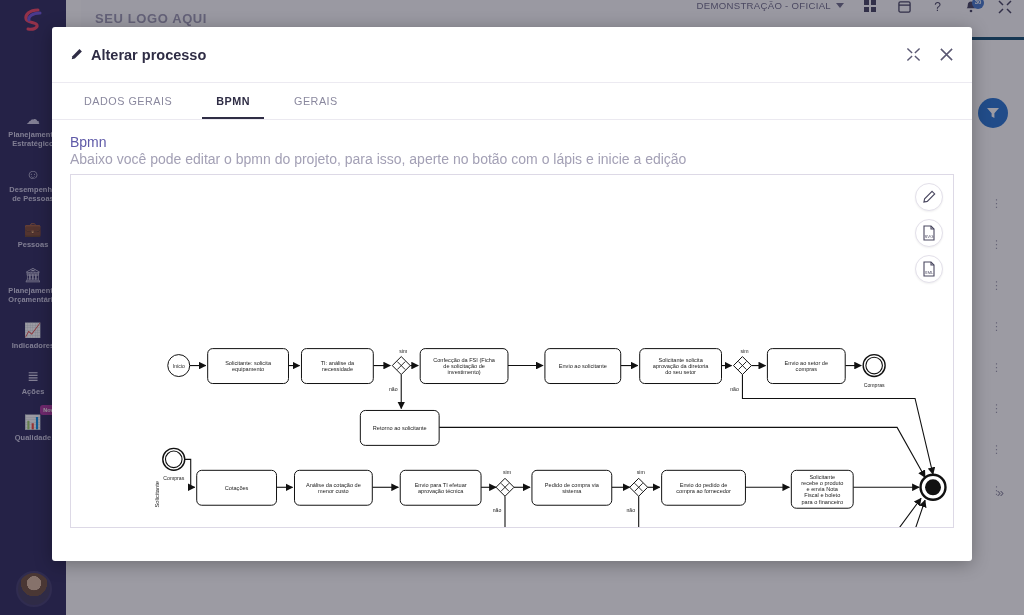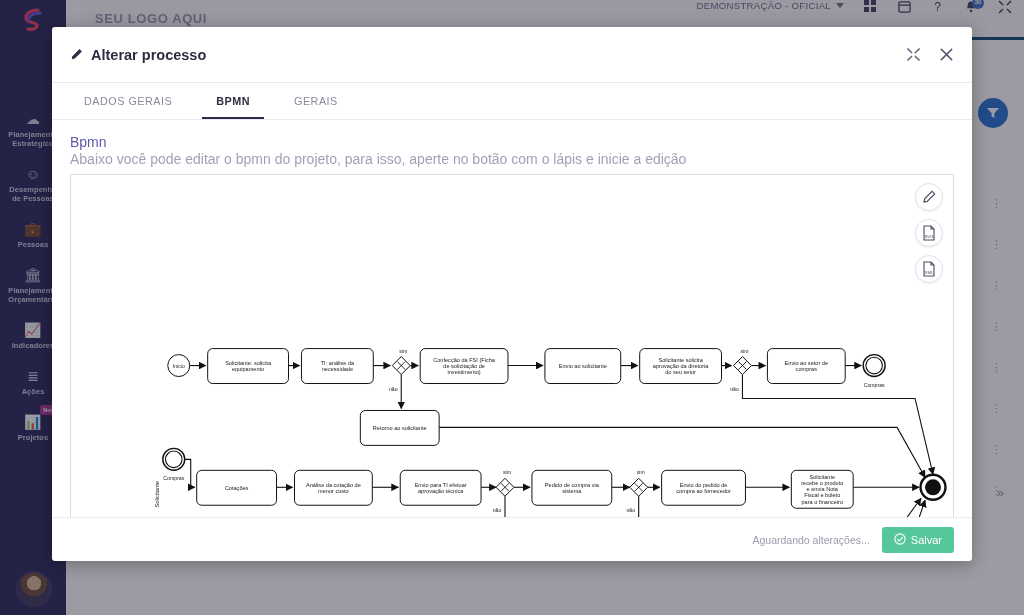--- a/index.html
+++ b/index.html
@@ -174,21 +174,21 @@
         <span class="nav-icon">📈</span>
         <div class="nav-label">Indicadores</div>
       </div>
       <div class="nav-item">
         <span class="nav-icon">≣</span>
         <div class="nav-label">Ações</div>
       </div>
       <div class="nav-item">
         <span class="nav-badge">Novo</span>
         <span class="nav-icon">📊</span>
-        <div class="nav-label">Projetos</div>
+        <div class="nav-label">Qualidade</div>
       </div>
     </div>
     <div class="bg-avatar"></div>
   </div>
 
   <div class="bg-topbar">
     <div class="brand-text">SEU LOGO AQUI</div>
     <div class="topbar-right">
       <div class="org-sel">
         <span>DEMONSTRAÇÃO - OFICIAL</span>
@@ -459,26 +459,14 @@
                 <path d="M565 309 L573 317 M573 309 L565 317" fill="none" stroke="#111" stroke-width="0.9"></path>
                 <text x="571" y="300" font-size="5.2" text-anchor="middle">sim</text>
                 <text x="561" y="338" font-size="5.2" text-anchor="middle">não</text>
               </g>
               <text x="0" y="0" font-size="5.8" text-anchor="middle" transform="translate(88,320) rotate(-90)">Solicitante</text>
             </g>
         </svg>
       </div>
     </div>
 
-    <div class="modal-foot">
-      <span class="foot-status">Aguardando alterações...</span>
-      <button class="btn-save">
-        <span>
-          <svg width="12" height="12" viewBox="0 0 14 14">
-              <circle cx="7" cy="7" r="6" fill="none" stroke="#fff" stroke-width="1.3"></circle>
-              <path d="M4 7.2 L6.2 9.4 L10 4.8" fill="none" stroke="#fff" stroke-width="1.4"></path>
-            </svg>
-        </span>
-        <span>Salvar</span>
-      </button>
-    </div>
   </div>
 </div>
 
 </body></html>

